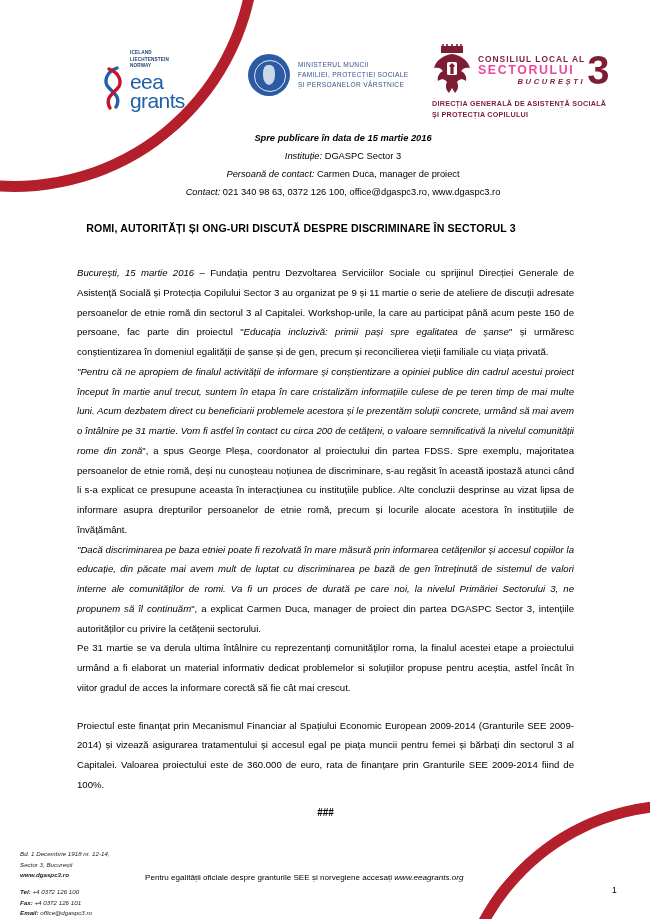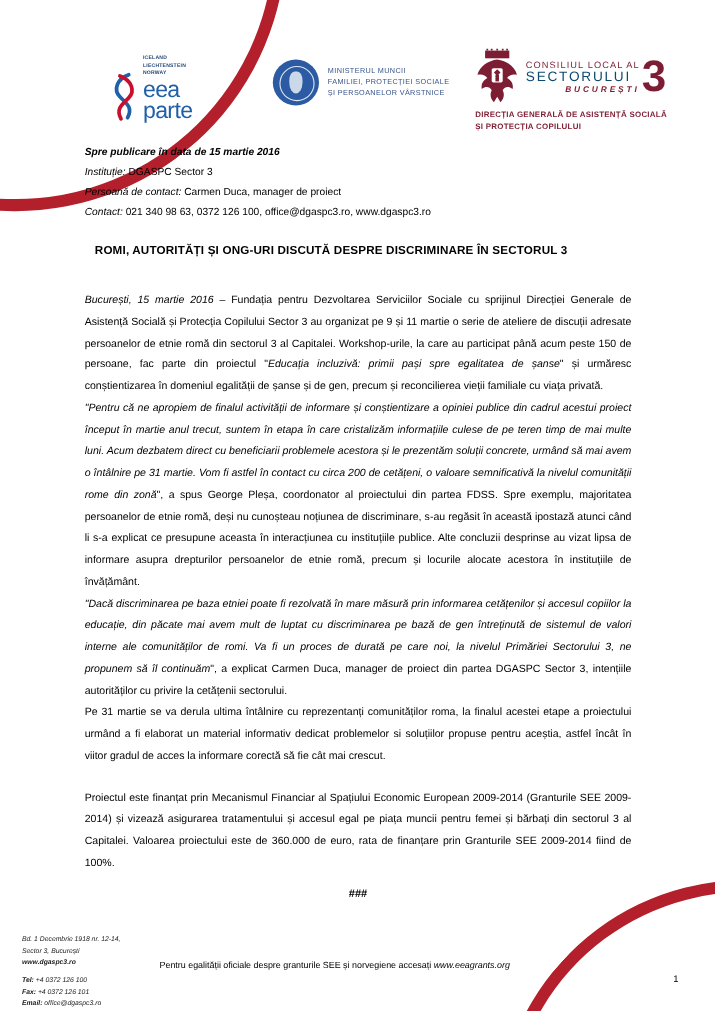--- a/index.html
+++ b/index.html
@@ -146,28 +146,28 @@
     width: 40px;
     height: 52px;
     margin-right: 6px;
     flex: none;
   }
   .council-words { line-height: 1; }
   .council-l1 {
     font-size: 8.4px;
     color: #7d1d33;
     letter-spacing: 1px;
-    font-weight: normal;
+    font-weight: bold;
     text-transform: uppercase;
   }
   .council-l2 {
     font-size: 12.4px;
-    color: #0c4a6e;
+    color: #ec4899;
     letter-spacing: 1.6px;
-    font-weight: normal;
+    font-weight: bold;
     text-transform: uppercase;
     line-height: 1.15;
   }
   .council-l3 {
     font-size: 7.6px;
     color: #7d1d33;
     letter-spacing: 2.6px;
     font-weight: bold;
     text-align: right;
     text-transform: uppercase;
@@ -189,26 +189,27 @@
     text-align: left;
     line-height: 1.5;
     margin-top: 3px;
     text-transform: uppercase;
   }
   .council-sub span { display: block; }
 
   
   .meta {
     position: absolute;
-    left: 77px;
+    left: 93px;
     top: 130px;
     width: 500px;
     font-size: 9.3px;
     line-height: 1.92;
     color: #000;
+    text-align: center;
   }
   .meta div { white-space: nowrap; }
   .meta em { font-style: italic; }
   .meta .bold-it { font-style: italic; font-weight: bold; }
 
   
   .doc-title {
     position: absolute;
     left: 0;
     top: 222px;
@@ -283,21 +284,21 @@
         <path d="M17 3 C6 7, 3 17, 9 23 C15 29, 21 33, 16 42" fill="none" stroke="#2060a8" stroke-width="3.4" stroke-linecap="round"></path>
         <path d="M9 4 C20 8, 23 18, 17 24 C11 30, 5 34, 10 43" fill="none" stroke="#c8102e" stroke-width="3.4" stroke-linecap="round"></path>
       </svg>
       <div class="eea-textblock">
         <div class="eea-countries">
           <div>ICELAND</div>
           <div>LIECHTENSTEIN</div>
           <div>NORWAY</div>
         </div>
         <span class="eea-word">eea</span>
-        <span class="eea-word">parte</span>
+        <span class="eea-word">grants</span>
       </div>
     </div>
 
     <div class="logo-ministry">
       <div class="ministry-seal"></div>
       <div class="ministry-lines">
         <div>Ministerul Muncii</div>
         <div>Familiei, Protecției Sociale</div>
         <div>și Persoanelor Vârstnice</div>
       </div>

